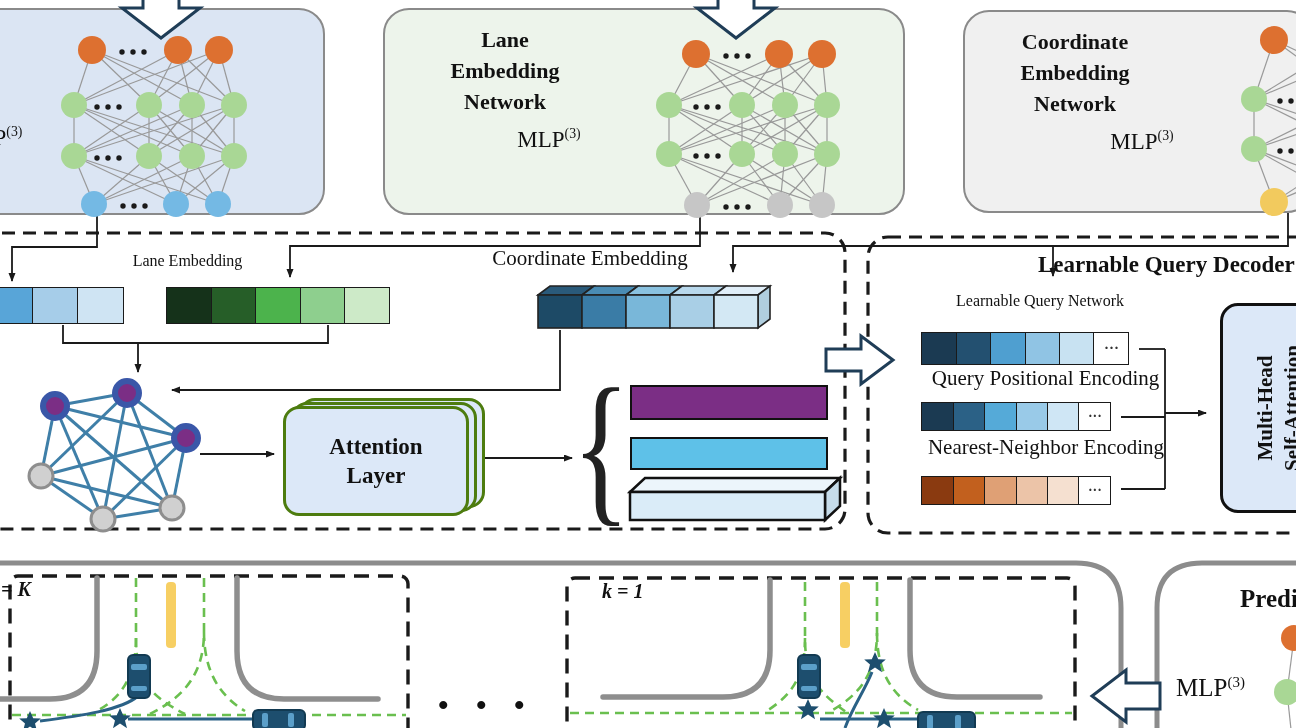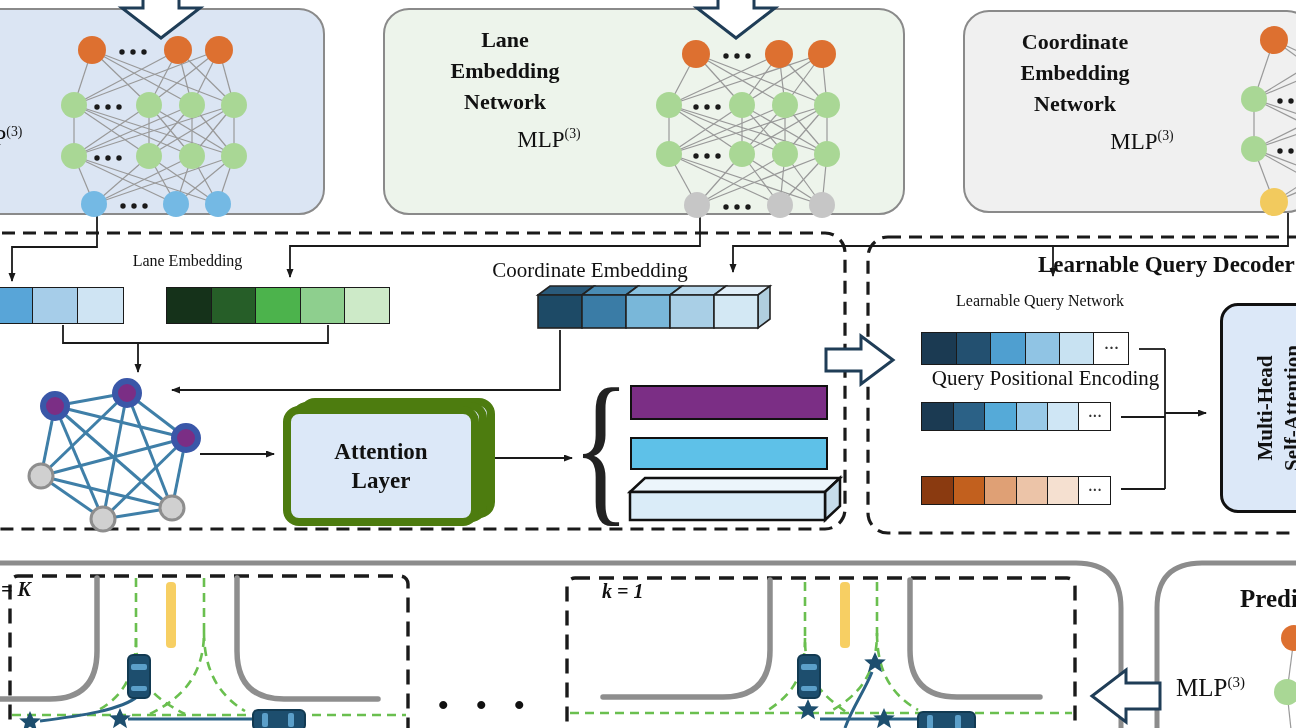--- a/index.html
+++ b/index.html
@@ -10,21 +10,21 @@
   .mlp{position:absolute;font-size:23px;white-space:nowrap;}
   .mlp sup{font-size:60%;}
   .lbl{position:absolute;font-size:16px;white-space:nowrap;}
   .sq-row{position:absolute;display:flex;}
   .sq{border:1.6px solid #1a1a1a;margin-left:-1.6px;box-sizing:border-box;flex:none;
       display:flex;align-items:center;justify-content:center;font-weight:bold;color:#333;}
   .row-a .sq{width:47px;height:37px;}
   .row-b .sq{width:46px;height:37px;}
   .row-q1 .sq{width:36px;height:33px;font-size:15px;}
   .row-q2 .sq{width:33px;height:29px;font-size:14px;}
-  .att{position:absolute;width:180px;height:104px;border:8px solid #4d7c0f;border-radius:16px;background:#dce8f8;}
+  .att{position:absolute;width:180px;height:104px;border:3px solid #4d7c0f;border-radius:16px;background:#dce8f8;}
   .att-main{display:flex;flex-direction:column;align-items:center;justify-content:center;
       font-weight:bold;font-size:23px;line-height:29px;}
   .mhsa{position:absolute;left:1220px;top:303px;width:112px;height:204px;border:3px solid #111;
       border-radius:18px;background:#dce8f8;display:flex;align-items:center;justify-content:center;}
   .mhsa-text{transform:rotate(-90deg);font-weight:bold;font-size:21px;line-height:27px;
       text-align:center;white-space:nowrap;}
   .bar{position:absolute;border:2.5px solid #111;box-sizing:border-box;}
   .brace{position:absolute;left:572px;top:378px;font-size:168px;line-height:138px;height:140px;
       transform:scaleX(0.72);transform-origin:left center;font-weight:400;color:#222;}
   .ktag{position:absolute;font-style:italic;font-size:20px;font-weight:bold;white-space:nowrap;}
@@ -267,21 +267,21 @@
         <circle cx="337" cy="89" r="2.7" fill="#1a1a1a"></circle>
         <circle cx="289" cy="137" r="13" fill="#a9d795"></circle>
         <circle cx="315" cy="139" r="2.7" fill="#1a1a1a"></circle>
         <circle cx="326" cy="139" r="2.7" fill="#1a1a1a"></circle>
         <circle cx="337" cy="139" r="2.7" fill="#1a1a1a"></circle>
         <circle cx="309" cy="190" r="14" fill="#f2ca5e"></circle>
       </svg>
   </div>
 
   <div class="lbl" style="left:105px;top:252px;width:165px;text-align:center;">Lane Embedding</div>
-  <div class="lbl" style="left:440px;top:258px;width:300px;text-align:center;font-size:21px;">Coordinate Embedding</div>
+  <div class="lbl" style="left:440px;top:246px;width:300px;text-align:center;font-size:21px;">Coordinate Embedding</div>
 
   <div class="sq-row row-a" style="left:-12px;top:287px;">
       <div class="sq" style="background: rgb(88, 165, 216);"></div>
       <div class="sq" style="background: rgb(166, 205, 233);"></div>
       <div class="sq" style="background: rgb(207, 228, 243);"></div>
     </div>
   <div class="sq-row row-b" style="left:168px;top:287px;">
       <div class="sq" style="background: rgb(21, 50, 26);"></div>
       <div class="sq" style="background: rgb(38, 94, 40);"></div>
       <div class="sq" style="background: rgb(76, 179, 76);"></div>
@@ -359,20 +359,21 @@
     </div>
   <div class="lbl" style="left:918px;top:366px;width:255px;text-align:center;font-size:21px;">Query Positional Encoding</div>
   <div class="sq-row row-q2" style="left:923px;top:402px;">
       <div class="sq" style="background: rgb(27, 58, 82);"></div>
       <div class="sq" style="background: rgb(43, 97, 134);"></div>
       <div class="sq" style="background: rgb(85, 170, 216);"></div>
       <div class="sq" style="background: rgb(153, 202, 232);"></div>
       <div class="sq" style="background: rgb(207, 230, 245);"></div>
       <div class="sq" style="background: rgb(255, 255, 255);">···</div>
     </div>
+  <div class="lbl" style="left:916px;top:435px;width:260px;text-align:center;font-size:21px;">Nearest-Neighbor Encoding</div>
   <div class="sq-row row-q2" style="left:923px;top:476px;">
       <div class="sq" style="background: rgb(138, 58, 16);"></div>
       <div class="sq" style="background: rgb(194, 96, 30);"></div>
       <div class="sq" style="background: rgb(223, 160, 117);"></div>
       <div class="sq" style="background: rgb(236, 196, 168);"></div>
       <div class="sq" style="background: rgb(245, 224, 208);"></div>
       <div class="sq" style="background: rgb(255, 255, 255);">···</div>
     </div>
 
   <div class="mhsa">

